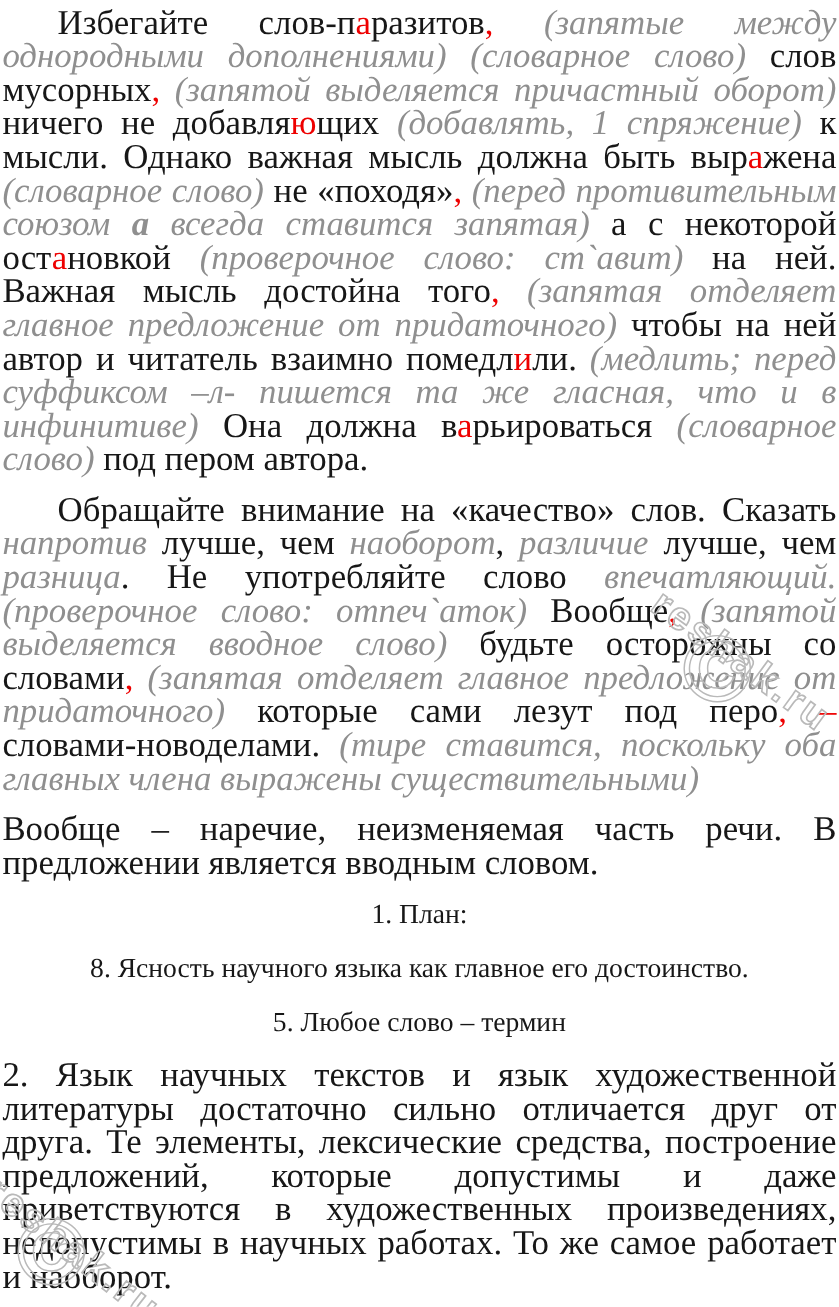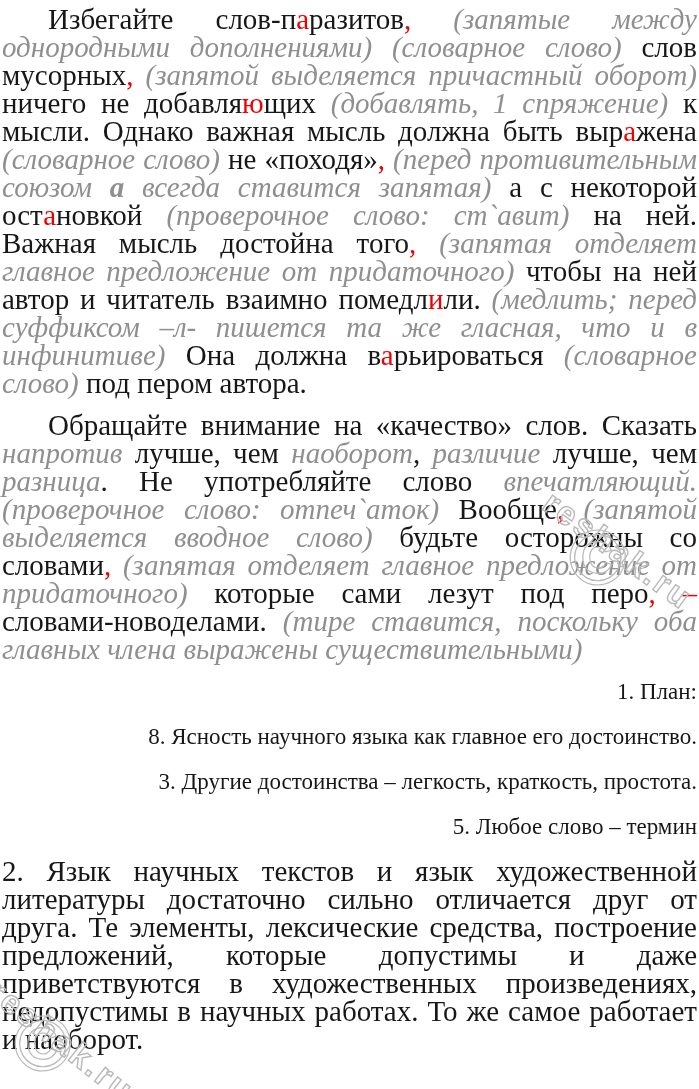--- a/index.html
+++ b/index.html
@@ -26,21 +26,21 @@
   .para{
     font-size:29px;
     line-height:28px;
     text-align:justify;
     margin:0 0 14px 0;
   }
   .indent{ text-indent:46px; }
   .plain{
     font-size:23px;
     line-height:30px;
-    text-align:right;
+    text-align:center;
     margin:0 0 15px 0;
   }
   .seg-normal{ color:var(--text); }
   .seg-note{ color:var(--note); font-style:italic; }
   .seg-noteb{ color:var(--note); font-style:italic; font-weight:bold; }
   .seg-red{ color:var(--red); }
 
   
   .wm{
     position:absolute;
@@ -66,23 +66,23 @@
   .wm-copy-right{ left:569px; top:518px; }
   .wm-text-left{ left:-8px; top:968px; transform:rotate(38deg); transform-origin:0 50%; }
   .wm-copy-left{ left:14px; top:1004px; }
 </style>
 </head>
 <body>
 
 <div class="doc">
     <div class="para indent"><span class="seg-normal">Избегайте слов-п</span><span class="seg-red">а</span><span class="seg-normal">разитов</span><span class="seg-red">,</span><span class="seg-note"> (запятые между однородными дополнениями) (словарное слово) </span><span class="seg-normal">слов мусорных</span><span class="seg-red">,</span><span class="seg-note"> (запятой выделяется причастный оборот) </span><span class="seg-normal"> ничего не добавля</span><span class="seg-red">ю</span><span class="seg-normal">щих </span><span class="seg-note">(добавлять, 1 спряжение)</span><span class="seg-normal"> к мысли. Однако важная мысль должна быть выр</span><span class="seg-red">а</span><span class="seg-normal">жена </span><span class="seg-note">(словарное слово)</span><span class="seg-normal"> не «походя»</span><span class="seg-red">,</span><span class="seg-note"> (перед противительным союзом </span><span class="seg-noteb">а</span><span class="seg-note"> всегда ставится запятая) </span><span class="seg-normal">а с некоторой ост</span><span class="seg-red">а</span><span class="seg-normal">новкой </span><span class="seg-note">(проверочное слово: ст`авит)</span><span class="seg-normal"> на ней. Важная мысль достойна того</span><span class="seg-red">,</span><span class="seg-note"> (запятая отделяет главное предложение от придаточного) </span><span class="seg-normal"> чтобы на ней автор и читатель взаимно помедл</span><span class="seg-red">и</span><span class="seg-normal">ли. </span><span class="seg-note">(медлить; перед суффиксом –л- пишется та же гласная, что и в инфинитиве)</span><span class="seg-normal"> Она должна в</span><span class="seg-red">а</span><span class="seg-normal">рьироваться </span><span class="seg-note">(словарное слово)</span><span class="seg-normal"> под пером автора.</span></div>
     <div class="para indent"><span class="seg-normal">Обращайте внимание на «качество» слов. Сказать </span><span class="seg-note">напротив</span><span class="seg-normal"> лучше, чем </span><span class="seg-note">наоборот</span><span class="seg-normal">, </span><span class="seg-note">различие</span><span class="seg-normal"> лучше, чем </span><span class="seg-note">разница</span><span class="seg-normal">. Не употребляйте слово </span><span class="seg-note">впечатляющий. (проверочное слово: отпеч`аток)</span><span class="seg-normal"> Вообще</span><span class="seg-red">,</span><span class="seg-note"> (запятой выделяется вводное слово) </span><span class="seg-normal">будьте осторожны со словами</span><span class="seg-red">,</span><span class="seg-note"> (запятая отделяет главное предложение от придаточного) </span><span class="seg-normal">которые сами лезут под перо</span><span class="seg-red">, –</span><span class="seg-normal"> словами-новоделами. </span><span class="seg-note">(тире ставится, поскольку оба главных члена выражены существительными)</span></div>
+    <div class="para"><span class="seg-normal">Вообще – наречие, неизменяемая часть речи. В предложении является вводным словом.</span></div>
     <div class="plain"><span class="seg-normal">1. План:</span></div>
     <div class="plain"><span class="seg-normal">8. Ясность научного языка как главное его достоинство.</span></div>
-    <div class="plain"><span class="seg-normal">3. Другие достоинства – легкость, краткость, простота.</span></div>
     <div class="plain"><span class="seg-normal">5. Любое слово – термин</span></div>
     <div class="para"><span class="seg-normal">2. Язык научных текстов и язык художественной литературы достаточно сильно отличается друг от друга. Те элементы, лексические средства, построение предложений, которые допустимы и даже приветствуются в художественных произведениях, недопустимы в научных работах. То же самое работает и наоборот.</span></div>
   </div>
 
 <span class="wm wm-text wm-text-right">reshak.ru</span>
 <span class="wm wm-copy wm-copy-right">©</span>
 
 <span class="wm wm-text wm-text-left">reshak.ru</span>
 <span class="wm wm-copy wm-copy-left">©</span>
 

